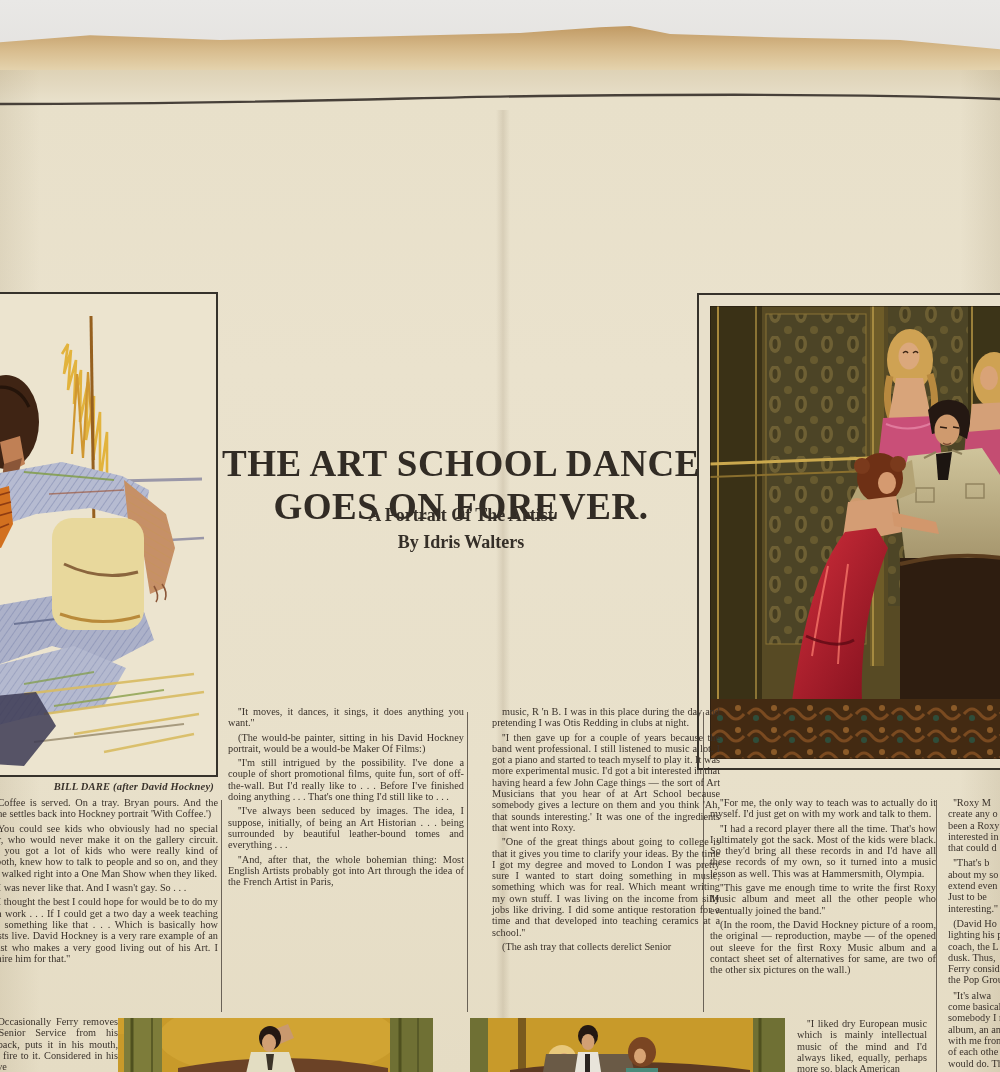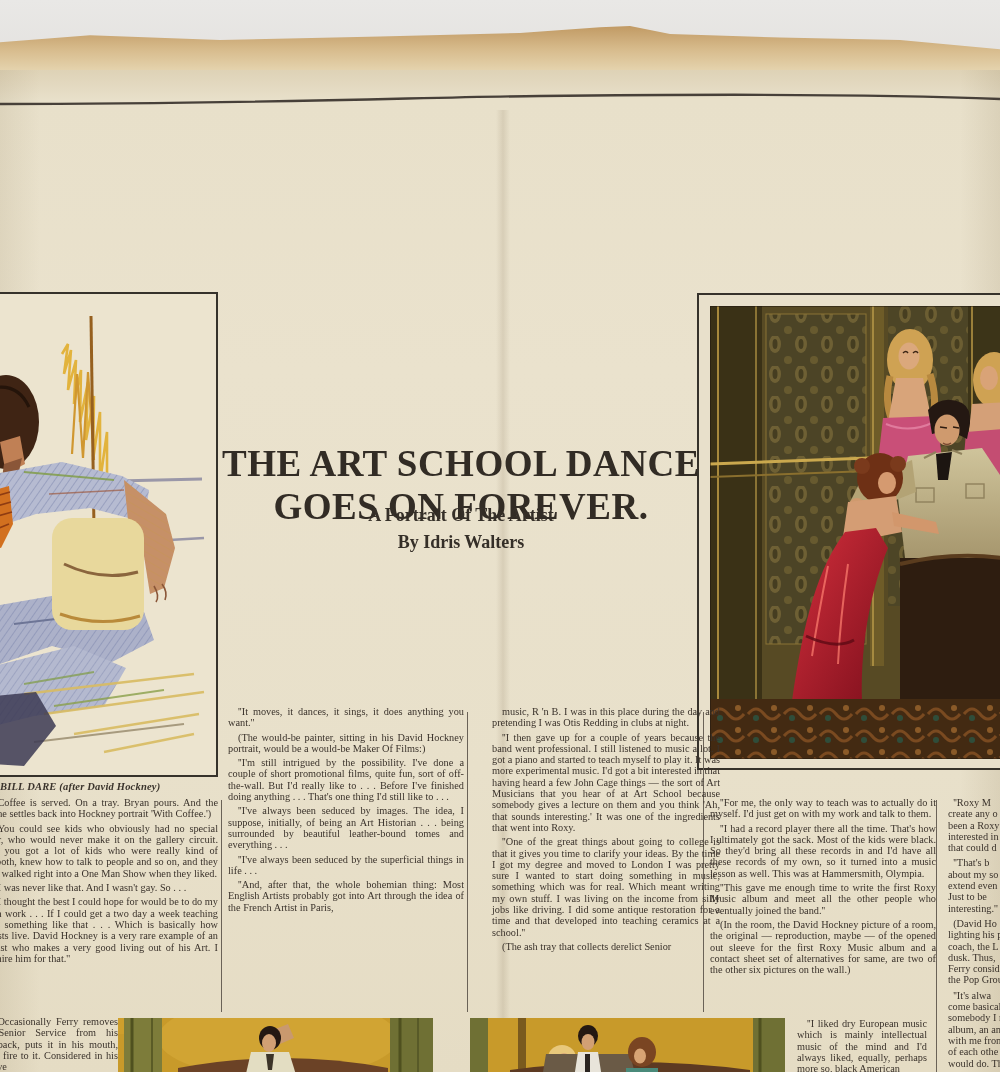--- a/index.html
+++ b/index.html
@@ -34,21 +34,21 @@
     position:absolute;left:222px;top:502px;width:478px;text-align:center;
     font-weight:bold;font-size:18px;line-height:27px;color:#352f28;
   }
   
   .illus-frame{
     position:absolute;left:-8px;top:292px;width:226px;height:485px;
     border:2px solid #36322b;background:#ebe3ce;box-sizing:border-box;
   }
   .illus-frame svg{display:block;width:100%;height:100%;}
   .illus-caption{
-    position:absolute;left:0px;top:781px;width:214px;text-align:left;
+    position:absolute;left:0px;top:781px;width:214px;text-align:right;
     font-style:italic;font-weight:bold;font-size:10.5px;color:#3a332c;letter-spacing:.2px;
   }
   
   .photo-frame{
     position:absolute;left:697px;top:293px;width:330px;height:477px;
     border:2px solid #36322b;background:#e8e0cb;box-sizing:border-box;padding:11px;
   }
   .photo-frame svg{display:block;width:306px;height:453px;}
   
   .col{position:absolute;font-size:10.3px;line-height:11.3px;text-align:justify;color:#3a322b;}
@@ -254,21 +254,20 @@
   </div>
 <div class="col" style="left:-16px;top:1016px;width:134px;">
     <p>(Occasionally Ferry removes a Senior Service from his flatpack, puts it in his mouth, sets fire to it. Considered in his move</p>
   </div>
 
 <div class="col" style="left:228px;top:706px;width:236px;">
     <p>''It moves, it dances, it sings, it does anything you want.''</p>
     <p>(The would-be painter, sitting in his David Hockney portrait, would be a would-be Maker Of Films:)</p>
     <p>''I'm still intrigued by the possibility. I've done a couple of short promotional films, quite fun, sort of off-the-wall. But I'd really like to . . . Before I've finished doing anything . . . That's one thing I'd still like to . . .</p>
     <p>''I've always been seduced by images. The idea, I suppose, initially, of being an Art Historian . . . being surrounded by beautiful leather-bound tomes and everything . . .</p>
-    <p>''I've always been seduced by the superficial things in life . . .</p>
     <p>''And, after that, the whole bohemian thing: Most English Artists probably got into Art through the idea of the French Artist in Paris,</p>
   </div>
 
 <div class="col" style="left:492px;top:706px;width:228px;">
     <p>music, R 'n B. I was in this place during the day and pretending I was Otis Redding in clubs at night.</p>
     <p>''I then gave up for a couple of years because the band went professional. I still listened to music a lot. I got a piano and started to teach myself to play it. It was more experimental music. I'd got a bit interested in that having heard a few John Cage things — the sort of Art Musicians that you hear of at Art School because somebody gives a lecture on them and you think 'Ah, that sounds interesting.' It was one of the ingredients that went into Roxy.</p>
     <p>''One of the great things about going to college is that it gives you time to clarify your ideas. By the time I got my degree and moved to London I was pretty sure I wanted to start doing something in music, something which was for real. Which meant writing my own stuff. I was living on the income from silly jobs like driving. I did some antique restoration for a time and that developed into teaching ceramics at a school.''</p>
     <p>(The ash tray that collects derelict Senior</p>
   </div>
 

